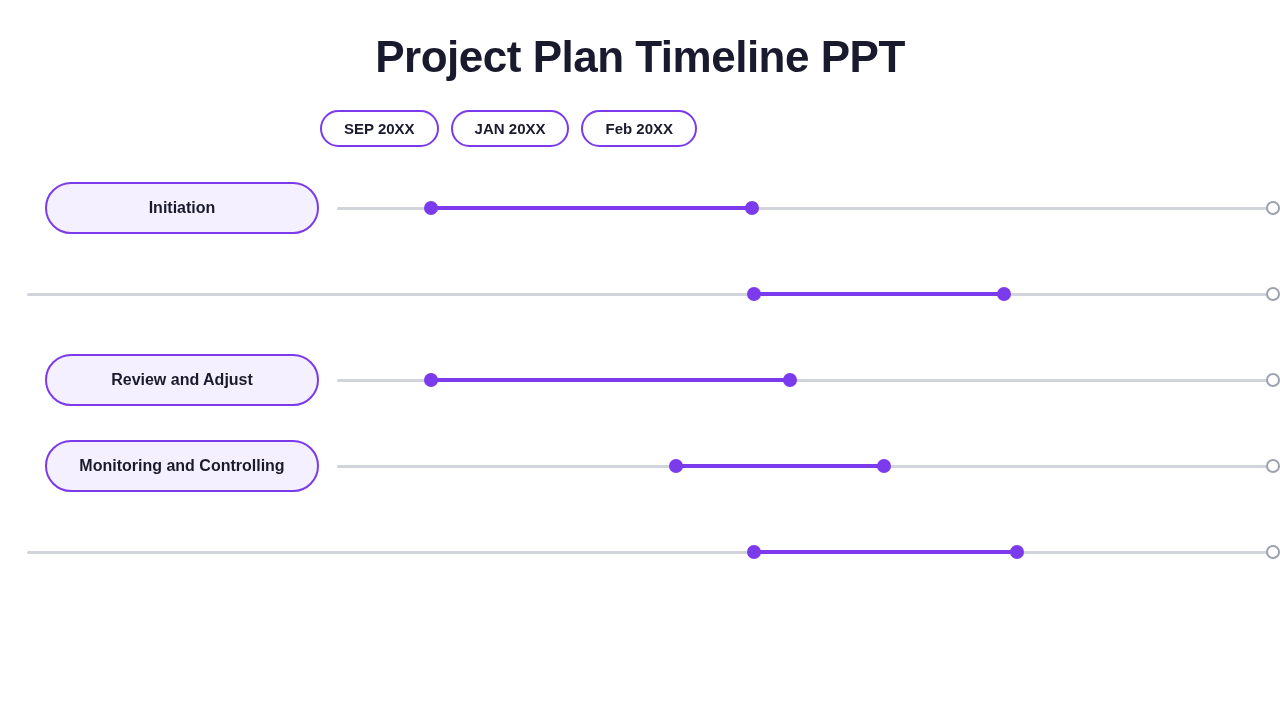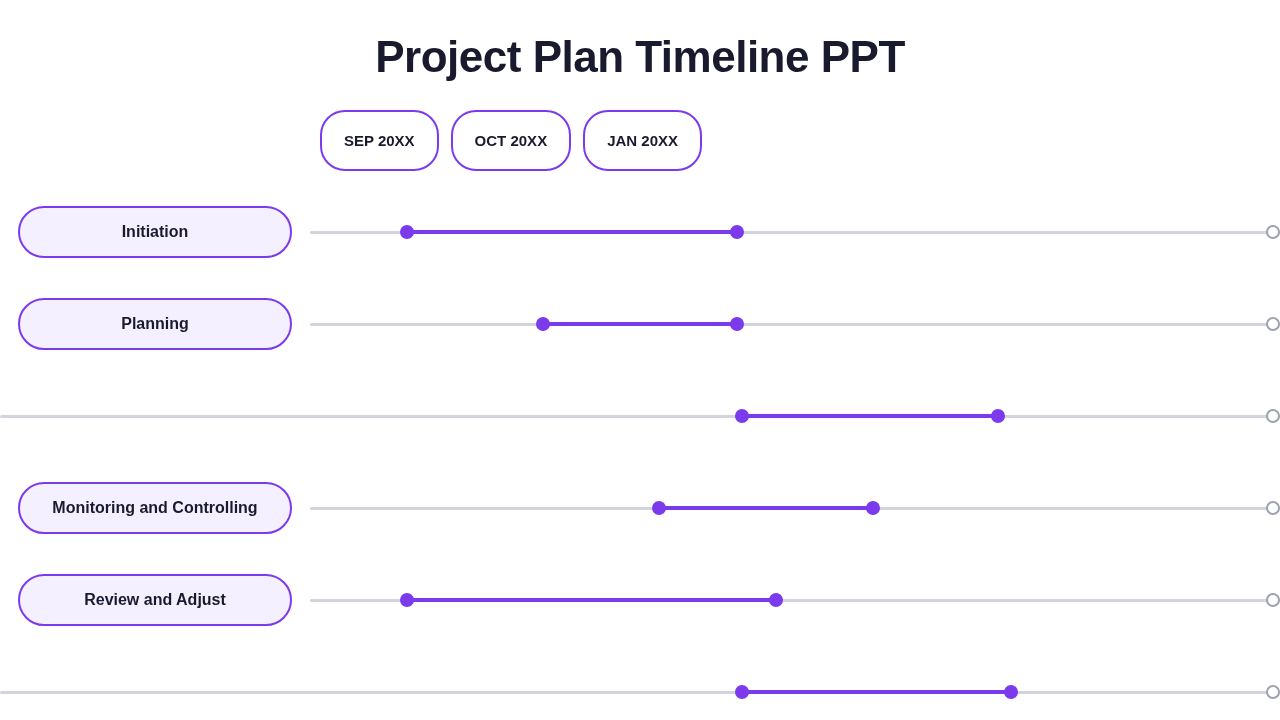--- a/index.html
+++ b/index.html
@@ -27,33 +27,34 @@
       display: flex;
       gap: 12px;
       margin-bottom: 20px;
       margin-left: 320px;
       align-self: flex-start;
     }
 
     .month-badge {
       border: 2px solid #7c3aed;
       border-radius: 25px;
-      padding: 20px 22px;
+      padding: 8px 22px;
       font-size: 15px;
       font-weight: 700;
       color: #1a1a2e;
       background: #fff;
       white-space: nowrap;
     }
 
     .timeline-container {
       width: 100%;
       display: flex;
       flex-direction: column;
-      gap: 10px;
+      gap: 4px;
+      padding-left: 27px;
     }
 
     .timeline-row {
       display: flex;
       align-items: center;
       height: 82px;
       width: 100%;
       position: relative;
     }
 
@@ -132,83 +133,71 @@
       transform: translateY(-50%);
     }
   </style>
 </head>
 <body>
 
 <h1 class="title">Project Plan Timeline PPT</h1>
 
 <div class="months-row">
 <div class="month-badge">SEP 20XX</div>
-    <div class="month-badge">OCT 20XX</div>
     <div class="month-badge">JAN 20XX</div>
+    <div class="month-badge">Feb 20XX</div>
   </div>
 
 <div class="timeline-container">
 <div class="timeline-row">
       <div class="row-label">
         <div class="label-pill">Initiation</div>
       </div>
       <div class="bar-area">
         <div class="track"></div>
         <div class="segment" style="left: 10%; width: 34%;"></div>
         <div class="dot" style="left: 10%;"></div>
         <div class="dot" style="left: 44%;"></div>
         <div class="end-circle"></div>
       </div>
     </div>
     <div class="timeline-row">
-      <div class="row-label">
-        <div class="label-pill">Planning</div>
-      </div>
-      <div class="bar-area">
-        <div class="track"></div>
-        <div class="segment" style="left: 24%; width: 20%;"></div>
-        <div class="dot" style="left: 24%;"></div>
-        <div class="dot" style="left: 44%;"></div>
-        <div class="end-circle"></div>
-      </div>
-    </div>
-    <div class="timeline-row">
       <div class="bar-area">
         <div class="track"></div>
         <div class="segment" style="left: 58%; width: 20%;"></div>
         <div class="dot" style="left: 58%;"></div>
         <div class="dot" style="left: 78%;"></div>
         <div class="end-circle"></div>
       </div>
     </div>
     <div class="timeline-row">
       <div class="row-label">
+        <div class="label-pill">Review and Adjust</div>
+      </div>
+      <div class="bar-area">
+        <div class="track"></div>
+        <div class="segment" style="left: 10%; width: 38%;"></div>
+        <div class="dot" style="left: 10%;"></div>
+        <div class="dot" style="left: 48%;"></div>
+        <div class="end-circle"></div>
+      </div>
+    </div>
+    <div class="timeline-row">
+      <div class="row-label">
         <div class="label-pill">Monitoring and Controlling</div>
       </div>
       <div class="bar-area">
         <div class="track"></div>
         <div class="segment" style="left: 36%; width: 22%;"></div>
         <div class="dot" style="left: 36%;"></div>
         <div class="dot" style="left: 58%;"></div>
         <div class="end-circle"></div>
       </div>
     </div>
     <div class="timeline-row">
-      <div class="row-label">
-        <div class="label-pill">Review and Adjust</div>
-      </div>
-      <div class="bar-area">
-        <div class="track"></div>
-        <div class="segment" style="left: 10%; width: 38%;"></div>
-        <div class="dot" style="left: 10%;"></div>
-        <div class="dot" style="left: 48%;"></div>
-        <div class="end-circle"></div>
-      </div>
-    </div>
-    <div class="timeline-row">
       <div class="bar-area">
         <div class="track"></div>
         <div class="segment" style="left: 58%; width: 21%;"></div>
         <div class="dot" style="left: 58%;"></div>
         <div class="dot" style="left: 79%;"></div>
         <div class="end-circle"></div>
       </div>
     </div>
   </div>
 

